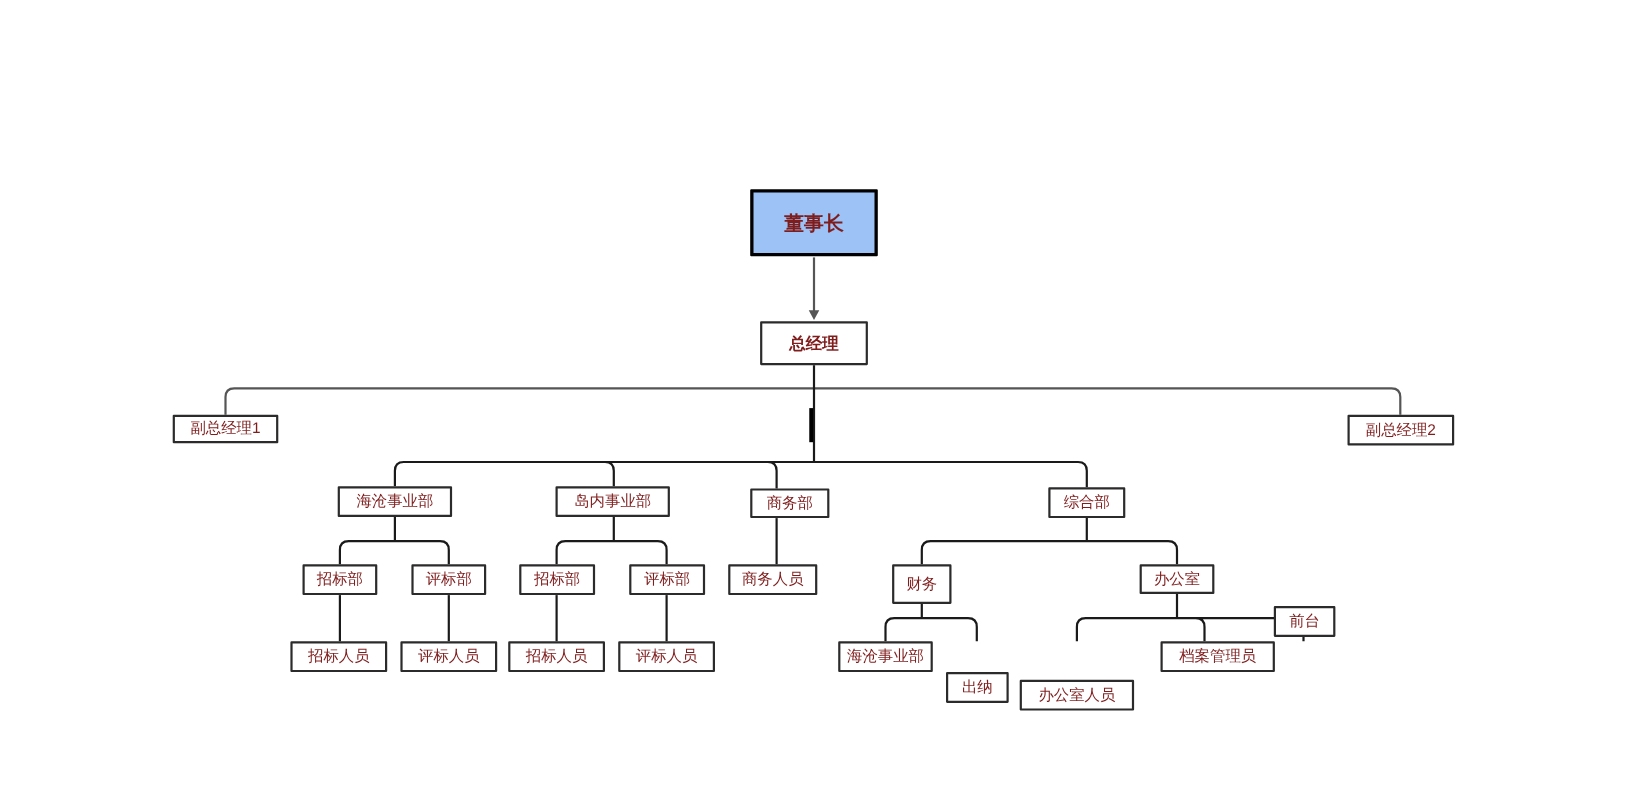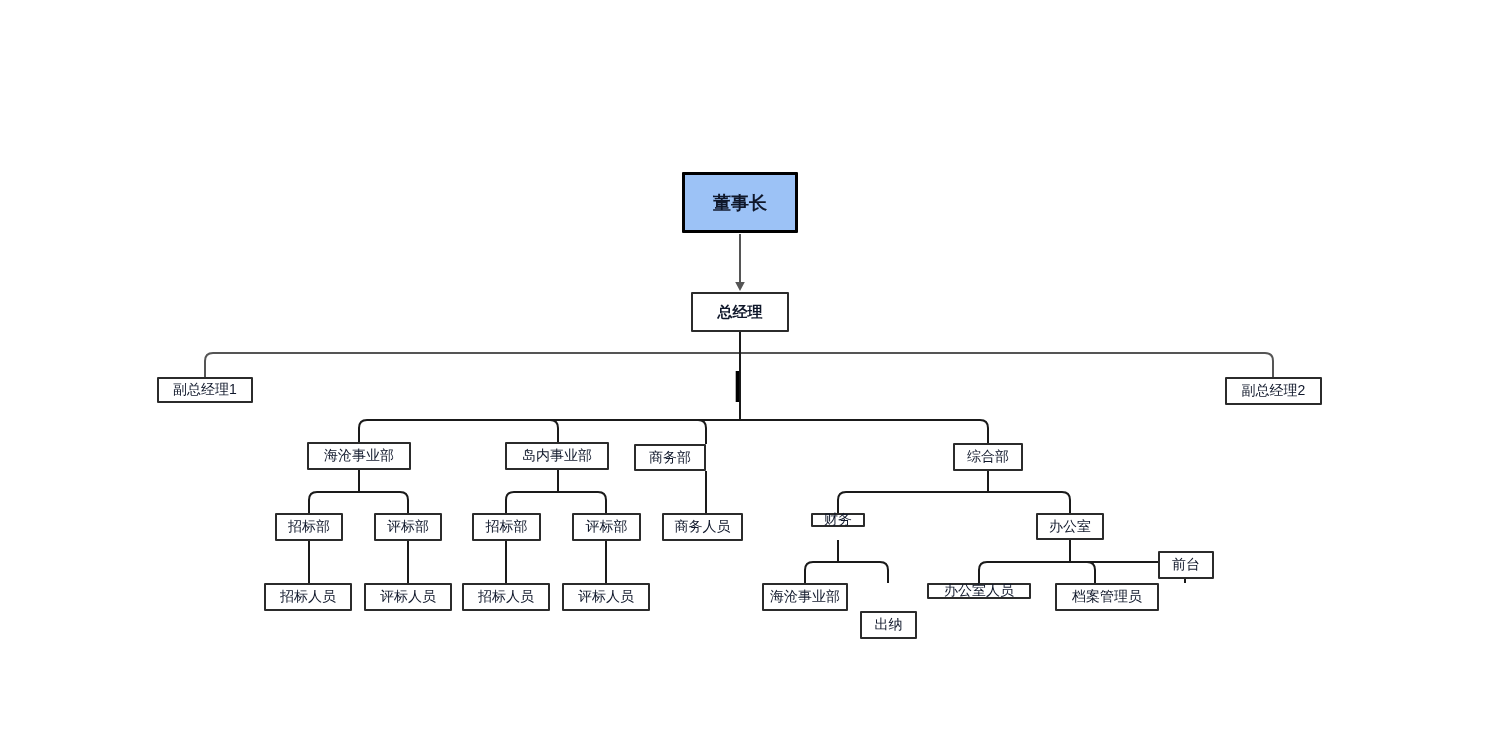--- a/index.html
+++ b/index.html
@@ -14,21 +14,21 @@
   .edge{stroke:var(--connector,#1a1a1a);stroke-width:2;fill:none;}
   .edge-thick{stroke:#000;stroke-width:3.6;fill:none;}
   .edge-gray{stroke:var(--secondary_connector,#555);stroke-width:2;fill:none;}
   .arrowhead{fill:var(--secondary_connector,#555);stroke:none;}
   .node{
     position:absolute;
     box-sizing:border-box;
     border:2px solid var(--box_border,#2b2b2b);
     background:#fff;
     display:flex;align-items:center;justify-content:center;
-    font-size:14px;color:#0f172a;
+    font-size:14px;color:#7f1d1d;
     white-space:nowrap;
     border-radius:1px;
   }
   .node-root{
     background:var(--root_fill,#9cc2f6);
     border:3px solid var(--root_border,#000);
     font-size:18px;font-weight:bold;
   }
   .node-gm{font-size:15px;font-weight:bold;}
 </style>
@@ -71,34 +71,34 @@
 
   <div class="node node-root" style="left:682px;top:172px;width:116px;height:61px;">董事长</div>
 
   <div class="node node-gm" style="left:691px;top:292px;width:98px;height:40px;">总经理</div>
 
   <div class="node" style="left:157px;top:377px;width:96px;height:26px;">副总经理1</div>
   <div class="node" style="left:1225px;top:377px;width:97px;height:28px;">副总经理2</div>
 
   <div class="node" style="left:307px;top:442px;width:104px;height:28px;">海沧事业部</div>
   <div class="node" style="left:505px;top:442px;width:104px;height:28px;">岛内事业部</div>
-  <div class="node" style="left:634px;top:444px;width:72px;height:27px;font-family:Liberation Serif, serif;">商务部</div>
+  <div class="node" style="left:682px;top:444px;width:72px;height:27px;font-family:Liberation Serif, serif;">商务部</div>
   <div class="node" style="left:953px;top:443px;width:70px;height:28px;">综合部</div>
 
   <div class="node" style="left:275px;top:513px;width:68px;height:28px;">招标部</div>
   <div class="node" style="left:374px;top:513px;width:68px;height:28px;">评标部</div>
   <div class="node" style="left:472px;top:513px;width:69px;height:28px;">招标部</div>
   <div class="node" style="left:572px;top:513px;width:69px;height:28px;">评标部</div>
   <div class="node" style="left:662px;top:513px;width:81px;height:28px;">商务人员</div>
-  <div class="node" style="left:811px;top:513px;width:54px;height:14px;">财务</div>
+  <div class="node" style="left:811px;top:513px;width:54px;height:36px;">财务</div>
   <div class="node" style="left:1036px;top:513px;width:68px;height:27px;">办公室</div>
 
   <div class="node" style="left:264px;top:583px;width:88px;height:28px;">招标人员</div>
   <div class="node" style="left:364px;top:583px;width:88px;height:28px;">评标人员</div>
   <div class="node" style="left:462px;top:583px;width:88px;height:28px;">招标人员</div>
   <div class="node" style="left:562px;top:583px;width:88px;height:28px;">评标人员</div>
   <div class="node" style="left:762px;top:583px;width:86px;height:28px;">海沧事业部</div>
   <div class="node" style="left:860px;top:583px;width:57px;height:28px;margin-top:28px;">出纳</div>
-  <div class="node" style="left:927px;top:583px;width:104px;height:16px;">办公室人员</div>
+  <div class="node" style="left:927px;top:618px;width:104px;height:28px;">办公室人员</div>
   <div class="node" style="left:1043px;top:583px;width:104px;height:28px;margin-left:12px;">档案管理员</div>
   <div class="node" style="left:1158px;top:551px;width:56px;height:28px;">前台</div>
 
 </div>
 
 </body></html>

